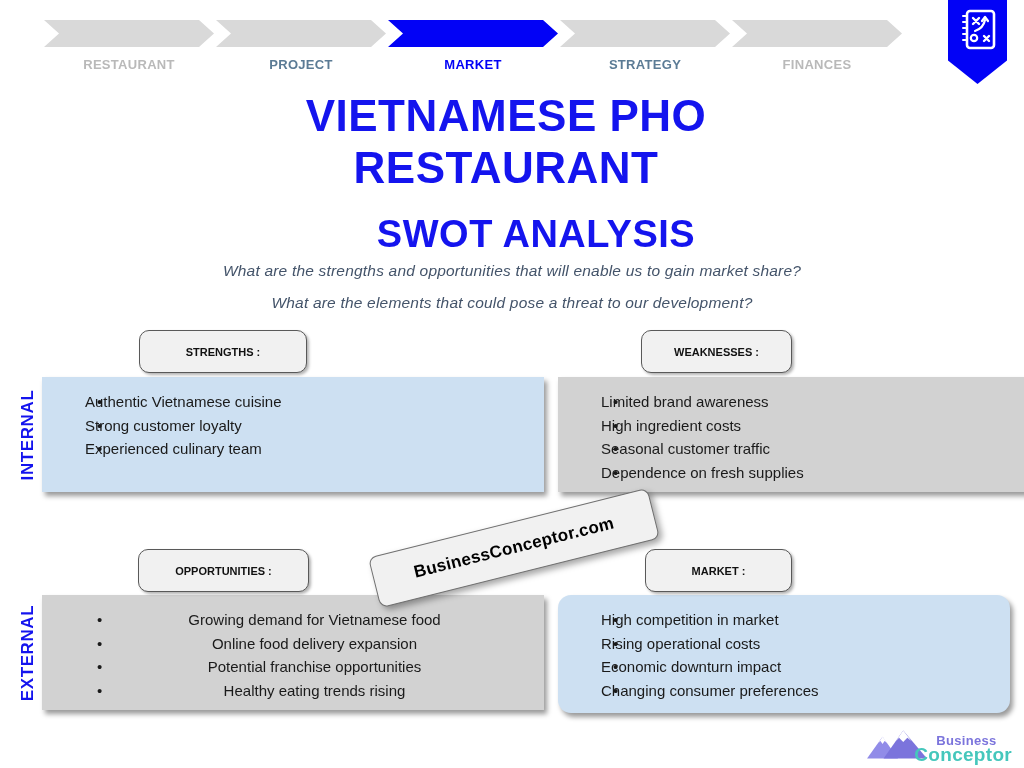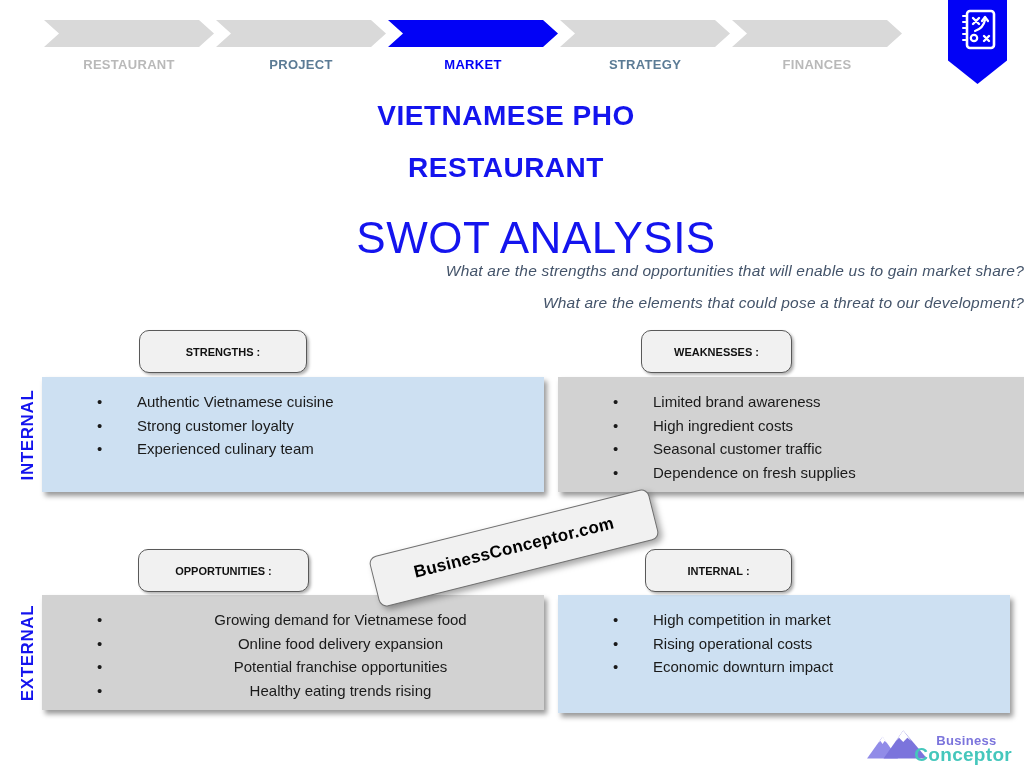--- a/index.html
+++ b/index.html
@@ -15,46 +15,46 @@
   .plabel.slate{color:var(--step-slate,#5B7B95);}
   .plabel.active{color:var(--accent-blue,#0202F6);}
 
   
   .badge{position:absolute;left:948px;top:0;width:59px;height:84px;background:var(--accent-blue,#0202F6);
     clip-path:polygon(0 0,100% 0,100% 72%,50% 100%,0 72%);display:flex;justify-content:center;z-index:6;}
   .badge svg{margin-top:7px;}
 
   
   .main-title{position:absolute;top:90px;left:0;right:12px;text-align:center;
-    color:var(--title-blue,#1414EE);font-weight:800;font-size:28px;line-height:52px;letter-spacing:.5px;}
+    color:var(--title-blue,#1414EE);font-weight:800;font-size:44px;line-height:52px;letter-spacing:.5px;}
   .swot-title{position:absolute;top:213px;left:0;right:0;text-align:center;
-    color:var(--title-blue,#1414EE);font-weight:400;font-size:44px;letter-spacing:.5px;margin-left:48px;}
-  .intro-q{position:absolute;left:0;right:0;text-align:right;font-style:italic;font-size:15.5px;
+    color:var(--title-blue,#1414EE);font-weight:700;font-size:38px;letter-spacing:.5px;margin-left:48px;}
+  .intro-q{position:absolute;left:0;right:0;text-align:center;font-style:italic;font-size:15.5px;
     color:var(--subtitle-slate,#44546A);letter-spacing:.2px;}
   #q1{top:262px;} #q2{top:294px;}
 
   
   .chip{position:absolute;height:41px;background:var(--chip-bg,#F1F1F1);border:1.6px solid var(--chip-border,#595959);
     border-radius:10px;display:flex;align-items:center;justify-content:center;font-weight:bold;font-size:11px;
     color:#111;box-shadow:2px 2px 3px rgba(0,0,0,.30);z-index:4;}
   #chip-strengths{left:139px;top:330px;width:166px;}
   #chip-weaknesses{left:641px;top:330px;width:149px;}
   #chip-opportunities{left:138px;top:549px;width:169px;}
   #chip-threats{left:645px;top:549px;width:145px;}
 
   .content-box{position:absolute;box-shadow:3px 4px 5px rgba(0,0,0,.40);z-index:2;}
   .tone-blue{background:var(--box-blue,#CDE0F2);}
   .tone-gray{background:var(--box-gray,#D2D2D2);}
   #box-strengths{left:42px;top:377px;width:502px;height:115px;}
   #box-weaknesses{left:558px;top:377px;width:516px;height:115px;}
   #box-opportunities{left:42px;top:595px;width:502px;height:115px;text-align:center;}
-  #box-threats{left:558px;top:595px;width:452px;height:118px;}
+  #box-threats{left:558px;top:595px;width:452px;height:118px;border-radius:13px;}
 
   ul.bullets{margin:13px 0 0 0;padding:0;list-style:none;font-size:15px;color:var(--bullet-text,#1A1A1A);}
-  ul.bullets li{position:relative;padding-left:95px;line-height:23.5px;}
+  ul.bullets li{position:relative;padding-left:43px;line-height:23.5px;}
   ul.bullets li::before{content:"\2022";position:absolute;left:55px;}
 
   
   .side-label{position:absolute;width:110px;text-align:center;transform:rotate(-90deg);
     font-weight:bold;font-size:17px;color:var(--title-blue,#1414EE);letter-spacing:.6px;z-index:3;}
   #internal-label{left:-27px;top:425px;}
   #external-label{left:-27px;top:643px;}
 
   
   .ribbon{position:absolute;left:370px;top:522px;width:286px;height:50px;transform:rotate(-14deg);
@@ -109,21 +109,21 @@
 
   <div class="intro-q" id="q1">What are the strengths and opportunities that will enable us to gain market share?</div>
   <div class="intro-q" id="q2">What are the elements that could pose a threat to our development?</div>
 
   <div class="side-label" id="internal-label">INTERNAL</div>
   <div class="side-label" id="external-label">EXTERNAL</div>
 
   <div class="chip" id="chip-strengths">STRENGTHS :</div>
   <div class="chip" id="chip-weaknesses">WEAKNESSES :</div>
   <div class="chip" id="chip-opportunities">OPPORTUNITIES :</div>
-  <div class="chip" id="chip-threats">INTERNAL :</div>
+  <div class="chip" id="chip-threats">MARKET :</div>
 
   <div class="content-box tone-blue" id="box-strengths">
     <ul class="bullets">
         <li>Authentic Vietnamese cuisine</li>
         <li>Strong customer loyalty</li>
         <li>Experienced culinary team</li>
       </ul>
   </div>
   <div class="content-box tone-gray" id="box-weaknesses">
     <ul class="bullets">
@@ -139,20 +139,21 @@
         <li>Online food delivery expansion</li>
         <li>Potential franchise opportunities</li>
         <li>Healthy eating trends rising</li>
       </ul>
   </div>
   <div class="content-box tone-blue" id="box-threats">
     <ul class="bullets">
         <li>High competition in market</li>
         <li>Rising operational costs</li>
         <li>Economic downturn impact</li>
+        <li>Changing consumer preferences</li>
       </ul>
   </div>
 
   <div class="ribbon">BusinessConceptor.com</div>
 
   <div class="logo">
     <span>
       <svg width="62" height="32" viewBox="0 0 60 30">
         <polygon points="1,29 16,8 31,29" fill="#918CE8"></polygon>
         <polygon points="12,14 16,8 21,14 18,12 16,15 14,12" fill="#ffffff"></polygon>

